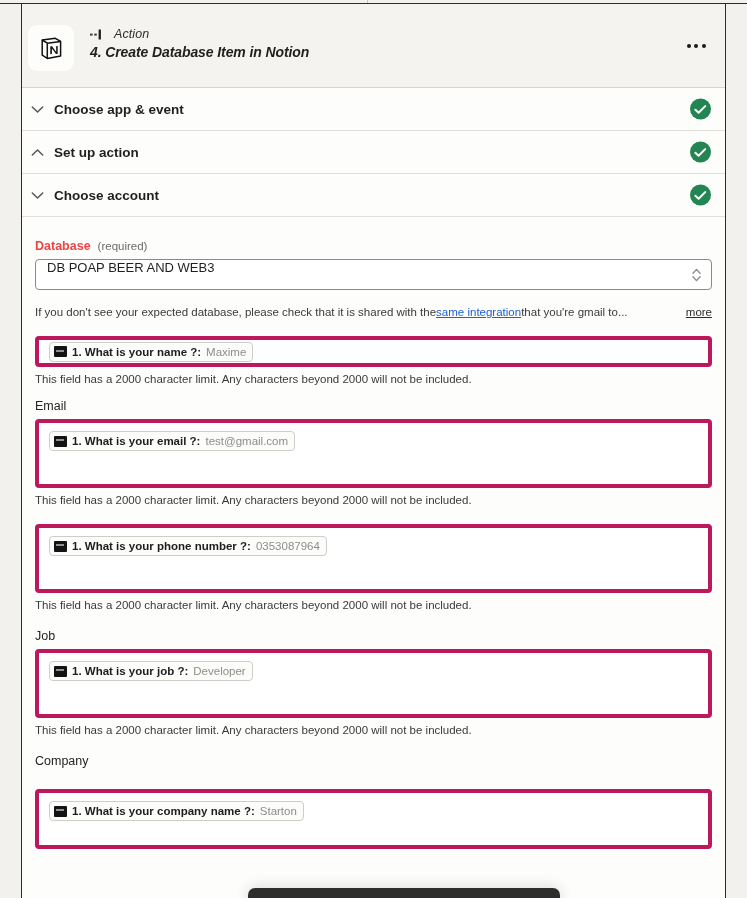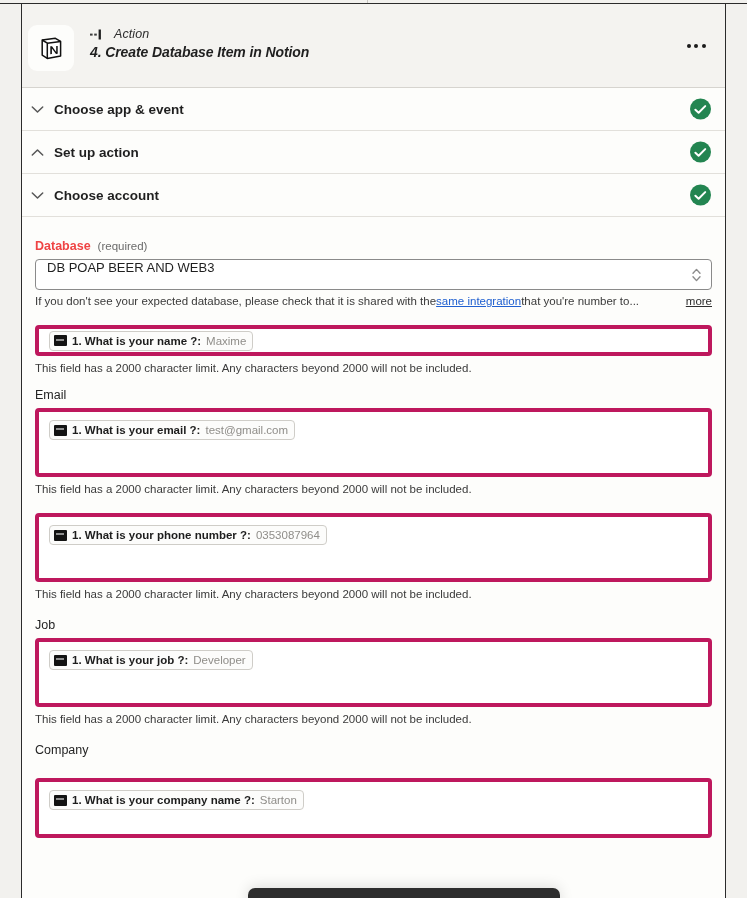--- a/index.html
+++ b/index.html
@@ -182,21 +182,21 @@
     color: #1f1f1f;
   }
   .select-stepper {
     position: absolute;
     right: 9px; top: 50%;
     transform: translateY(-50%);
     display: flex;
   }
 
   .helper-text {
-    margin-top: 5px;
+    margin-top: 16px;
     font-size: 11.5px;
     color: #3a3a3a;
     display: flex;
     align-items: baseline;
     white-space: nowrap;
     overflow: hidden;
   }
   .helper-text .inline-link {
     color: #2060d0;
     text-decoration: underline;
@@ -374,21 +374,21 @@
         <span class="select-stepper">
           <svg width="11" height="20" viewBox="0 0 11 20">
             <path d="M2 8.2 L5.5 4.4 L9 8.2" fill="none" stroke="#8b8b8b" stroke-width="1.4" stroke-linecap="round" stroke-linejoin="round"></path>
             <path d="M2 11.8 L5.5 15.6 L9 11.8" fill="none" stroke="#8b8b8b" stroke-width="1.4" stroke-linecap="round" stroke-linejoin="round"></path>
           </svg>
         </span>
       </div>
       <div class="helper-text">
         <span>If you don't see your expected database, please check that it is shared with the </span>
           <span class="inline-link">same integration</span>
-          <span> that you're number to...</span>
+          <span> that you're gmail to...</span>
         <span class="helper-more">more</span>
       </div>
     </div>
 
     <div class="field-group" style="margin-top:18px;">
       <div class="token-input one-line">
         <span class="token">
           <span class="token-app-icon"></span>
           <span class="token-q">1. What is your name ?:</span>
           <span class="token-v">Maxime</span>

